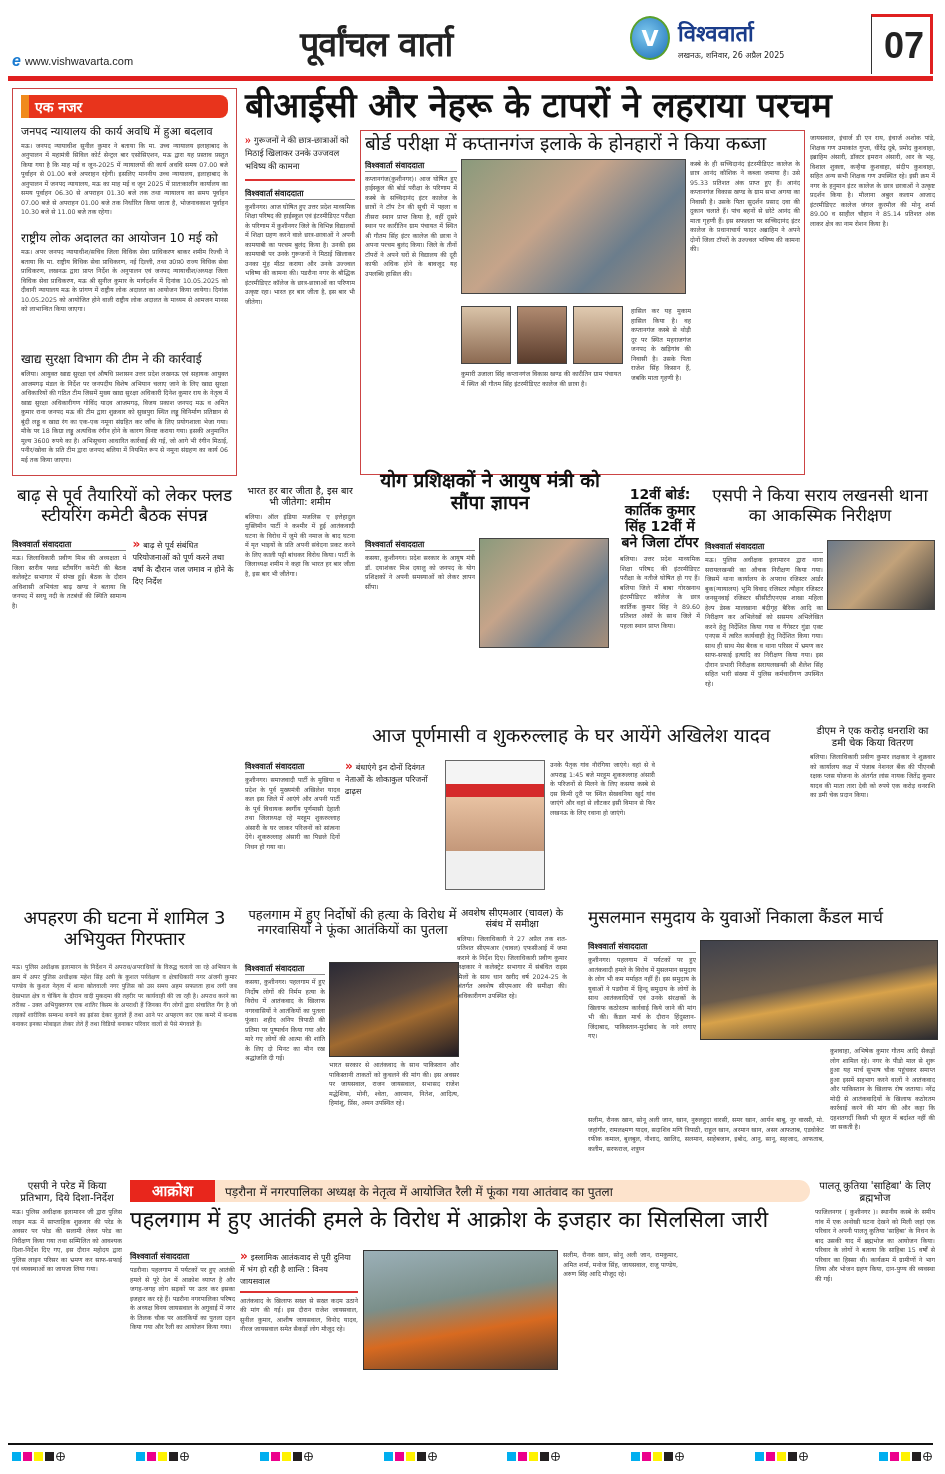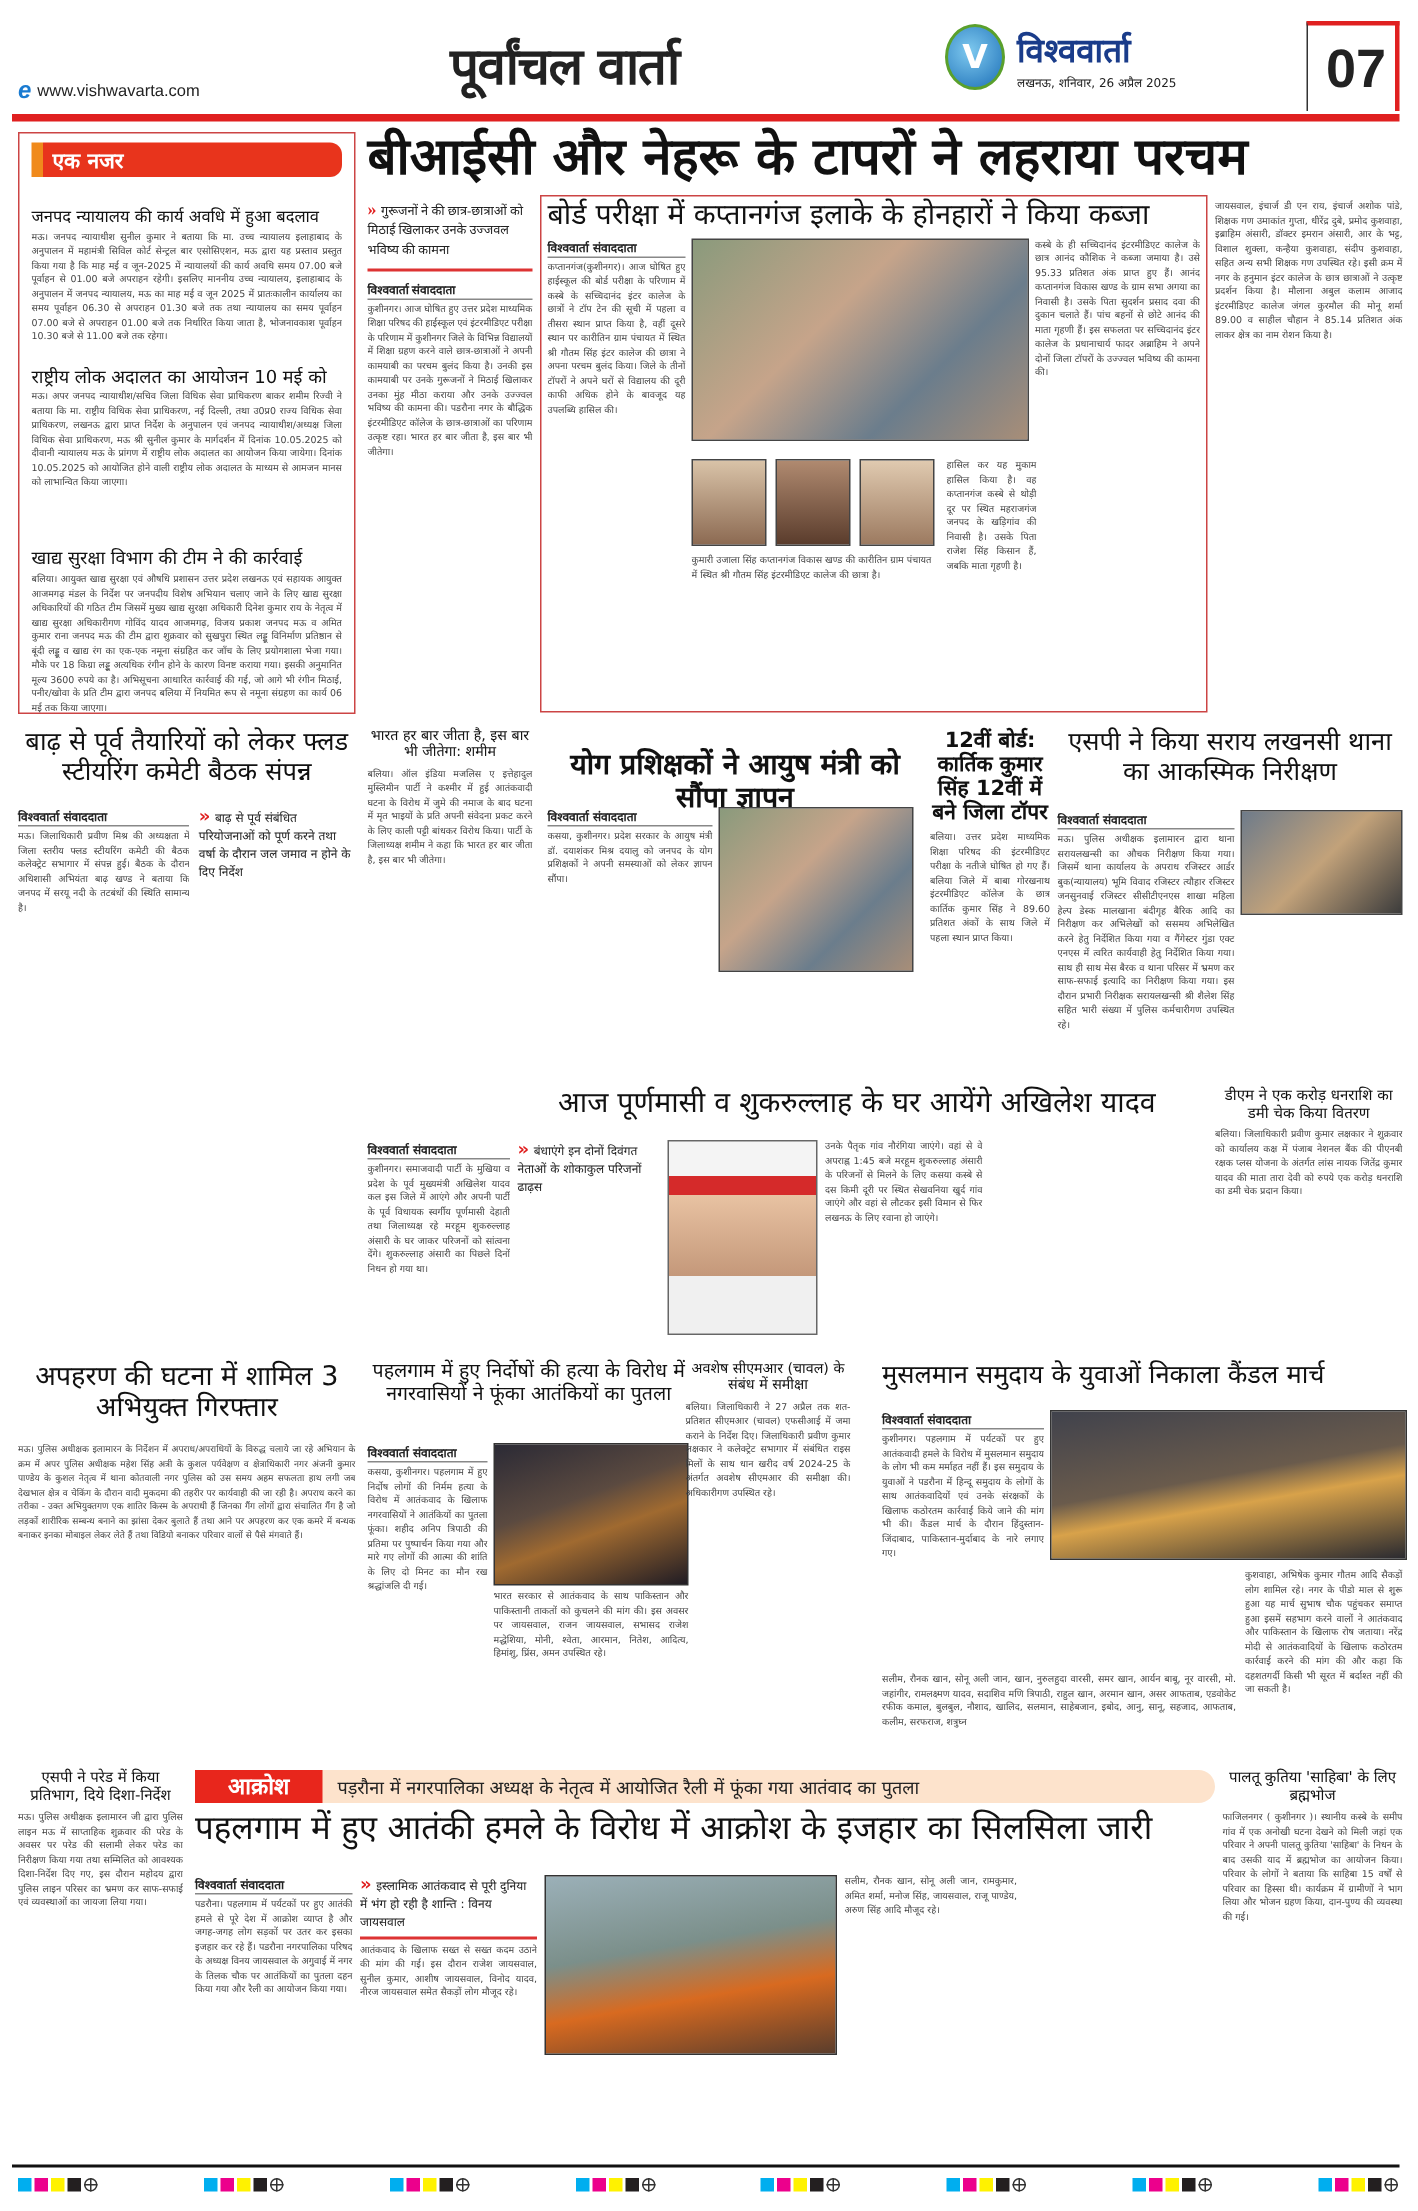--- a/index.html
+++ b/index.html
@@ -47,21 +47,21 @@
   <div>
     <div class="logo-name">विश्ववार्ता</div>
     <div class="logo-date">लखनऊ,   शनिवार, 26 अप्रैल 2025</div>
   </div>
 </div>
 <div class="abs page-num">07</div>
 <div class="abs redline"></div>
 
 <div class="abs box" style="left:12px;top:88px;width:225px;height:388px;padding:6px 8px;">
   <div class="eknazar" style="width:207px">एक नजर</div>
-  <div class="hl" style="font-size:11px;margin-top:21px;font-weight:normal">जनपद न्यायालय की कार्य अवधि में हुआ बदलाव</div>
+  <div class="hl" style="font-size:11px;margin-top:8px;font-weight:normal">जनपद न्यायालय की कार्य अवधि में हुआ बदलाव</div>
   <div class="col" style="height:88px;margin-top:2px">मऊ। जनपद न्यायाधीश सुनील कुमार ने बताया कि मा. उच्च न्यायालय इलाहाबाद के अनुपालन में महामंत्री सिविल कोर्ट सेन्ट्रल बार एसोसिएशन, मऊ द्वारा यह प्रस्ताव प्रस्तुत किया गया है कि माह मई व जून-2025 में न्यायालयों की कार्य अवधि समय 07.00 बजे पूर्वाहन से 01.00 बजे अपराहन रहेगी। इसलिए माननीय उच्च न्यायालय, इलाहाबाद के अनुपालन में जनपद न्यायालय, मऊ का माह मई व जून 2025 में प्रातःकालीन कार्यालय का समय पूर्वाहन 06.30 से अपराहन 01.30 बजे तक तथा न्यायालय का समय पूर्वाहन 07.00 बजे से अपराहन 01.00 बजे तक निर्धारित किया जाता है, भोजनावकाश पूर्वाहन 10.30 बजे से 11.00 बजे तक रहेगा।</div>
   <div class="hl" style="font-size:12px;margin-top:3px;font-weight:normal">राष्ट्रीय लोक अदालत का आयोजन 10 मई को</div>
   <div class="col" style="height:86px;margin-top:2px">मऊ। अपर जनपद न्यायाधीश/सचिव जिला विधिक सेवा प्राधिकरण बाकर शमीम रिज्वी ने बताया कि मा. राष्ट्रीय विधिक सेवा प्राधिकरण, नई दिल्ली, तथा उ0प्र0 राज्य विधिक सेवा प्राधिकरण, लखनऊ द्वारा प्राप्त निर्देश के अनुपालन एवं जनपद न्यायाधीश/अध्यक्ष जिला विधिक सेवा प्राधिकरण, मऊ श्री सुनील कुमार के मार्गदर्शन में दिनांक 10.05.2025 को दीवानी न्यायालय मऊ के प्रांगण में राष्ट्रीय लोक अदालत का आयोजन किया जायेगा। दिनांक 10.05.2025 को आयोजित होने वाली राष्ट्रीय लोक अदालत के माध्यम से आमजन मानस को लाभान्वित किया जाएगा।</div>
   <div class="hl" style="font-size:12px;margin-top:20px;font-weight:normal">खाद्य सुरक्षा विभाग की टीम ने की कार्रवाई</div>
   <div class="col" style="height:104px;margin-top:2px">बलिया। आयुक्त खाद्य सुरक्षा एवं औषधि प्रशासन उत्तर प्रदेश लखनऊ एवं सहायक आयुक्त आजमगढ़ मंडल के निर्देश पर जनपदीय विशेष अभियान चलाए जाने के लिए खाद्य सुरक्षा अधिकारियों की गठित टीम जिसमें मुख्य खाद्य सुरक्षा अधिकारी दिनेश कुमार राय के नेतृत्व में खाद्य सुरक्षा अधिकारीगण गोविंद यादव आजमगढ़, विजय प्रकाश जनपद मऊ व अमित कुमार राना जनपद मऊ की टीम द्वारा शुक्रवार को सुखपुरा स्थित लड्डू विनिर्माण प्रतिष्ठान से बूंदी लड्डू व खाद्य रंग का एक-एक नमूना संग्रहित कर जाँच के लिए प्रयोगशाला भेजा गया। मौके पर 18 किग्रा लड्डू अत्यधिक रंगीन होने के कारण विनष्ट कराया गया। इसकी अनुमानित मूल्य 3600 रुपये का है। अभिसूचना आधारित कार्रवाई की गई, जो आगे भी रंगीन मिठाई, पनीर/खोवा के प्रति टीम द्वारा जनपद बलिया में नियमित रूप से नमूना संग्रहण का कार्य 06 मई तक किया जाएगा।</div>
 </div>
 
 <div class="abs hl" style="left:245px;top:86px;width:690px;font-size:34px;white-space:nowrap">बीआईसी और नेहरू के टापरों ने लहराया परचम</div>
 
 <div class="abs" style="left:245px;top:133px;width:110px;font-family:Liberation Serif, serif;">
@@ -101,21 +101,21 @@
     <div class="sub" style="font-size:8px;line-height:12px"><span class="chev">»</span><span>बाढ़ से पूर्व संबंधित परियोजनाओं को पूर्ण करने तथा वर्षा के दौरान जल जमाव न होने के दिए निर्देश</span></div>
     <div class="col" style="height:300px;margin-top:4px"></div>
   </div>
 </div>
 
 <div class="abs" style="left:245px;top:486px;width:110px">
   <div class="hl" style="font-size:9.5px;text-align:center;font-weight:normal">भारत हर बार जीता है, इस बार भी जीतेगा: शमीम</div>
   <div class="col" style="height:215px;margin-top:4px">बलिया। ऑल इंडिया मजलिस ए इत्तेहादुल मुस्लिमीन पार्टी ने कश्मीर में हुई आतंकवादी घटना के विरोध में जुमे की नमाज के बाद घटना में मृत भाइयों के प्रति अपनी संवेदना प्रकट करने के लिए काली पट्टी बांधकर विरोध किया। पार्टी के जिलाध्यक्ष शमीम ने कहा कि भारत हर बार जीता है, इस बार भी जीतेगा।</div>
 </div>
 
-<div class="abs hl" style="left:365px;top:500px;width:250px;font-size:19px;text-align:center">योग प्रशिक्षकों ने आयुष मंत्री को सौंपा ज्ञापन</div>
+<div class="abs hl" style="left:365px;top:470px;width:250px;font-size:19px;text-align:center">योग प्रशिक्षकों ने आयुष मंत्री को सौंपा ज्ञापन</div>
 <div class="abs" style="left:365px;top:538px;width:250px;display:flex;gap:4px">
   <div style="width:110px">
     <div class="byline">विश्ववार्ता संवाददाता</div>
     <div class="col" style="height:175px">कसया, कुशीनगर। प्रदेश सरकार के आयुष मंत्री डॉ. दयाशंकर मिश्र दयालु को जनपद के योग प्रशिक्षकों ने अपनी समस्याओं को लेकर ज्ञापन सौंपा।</div>
   </div>
   <div style="width:130px">
     <div class="photo" style="height:110px"></div>
     <div class="col" style="height:70px;margin-top:3px"></div>
   </div>
 </div>

